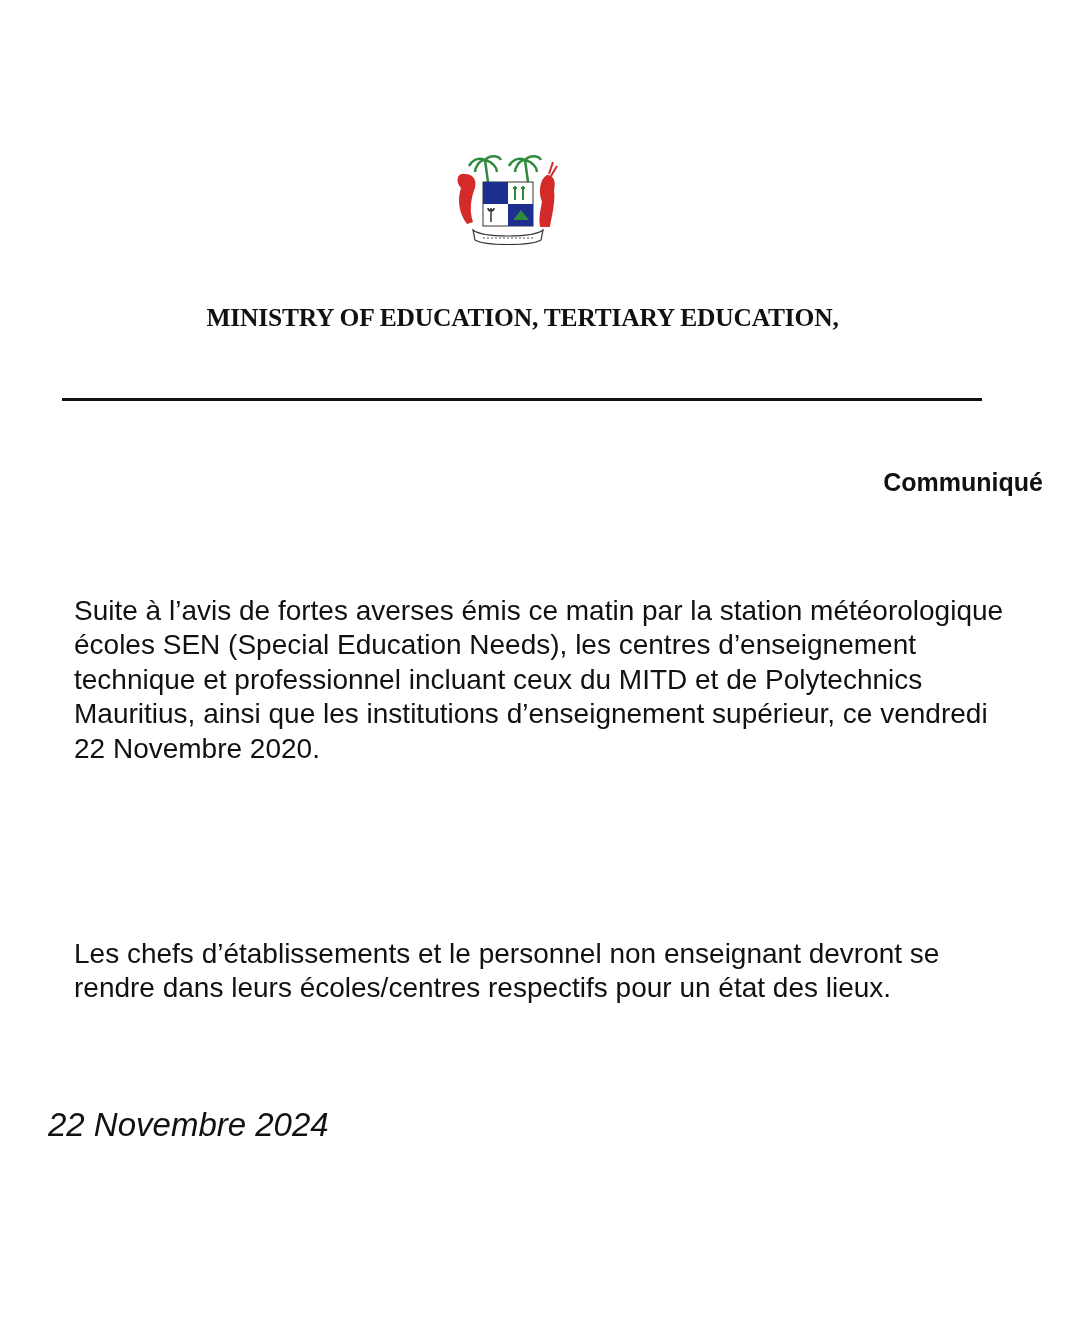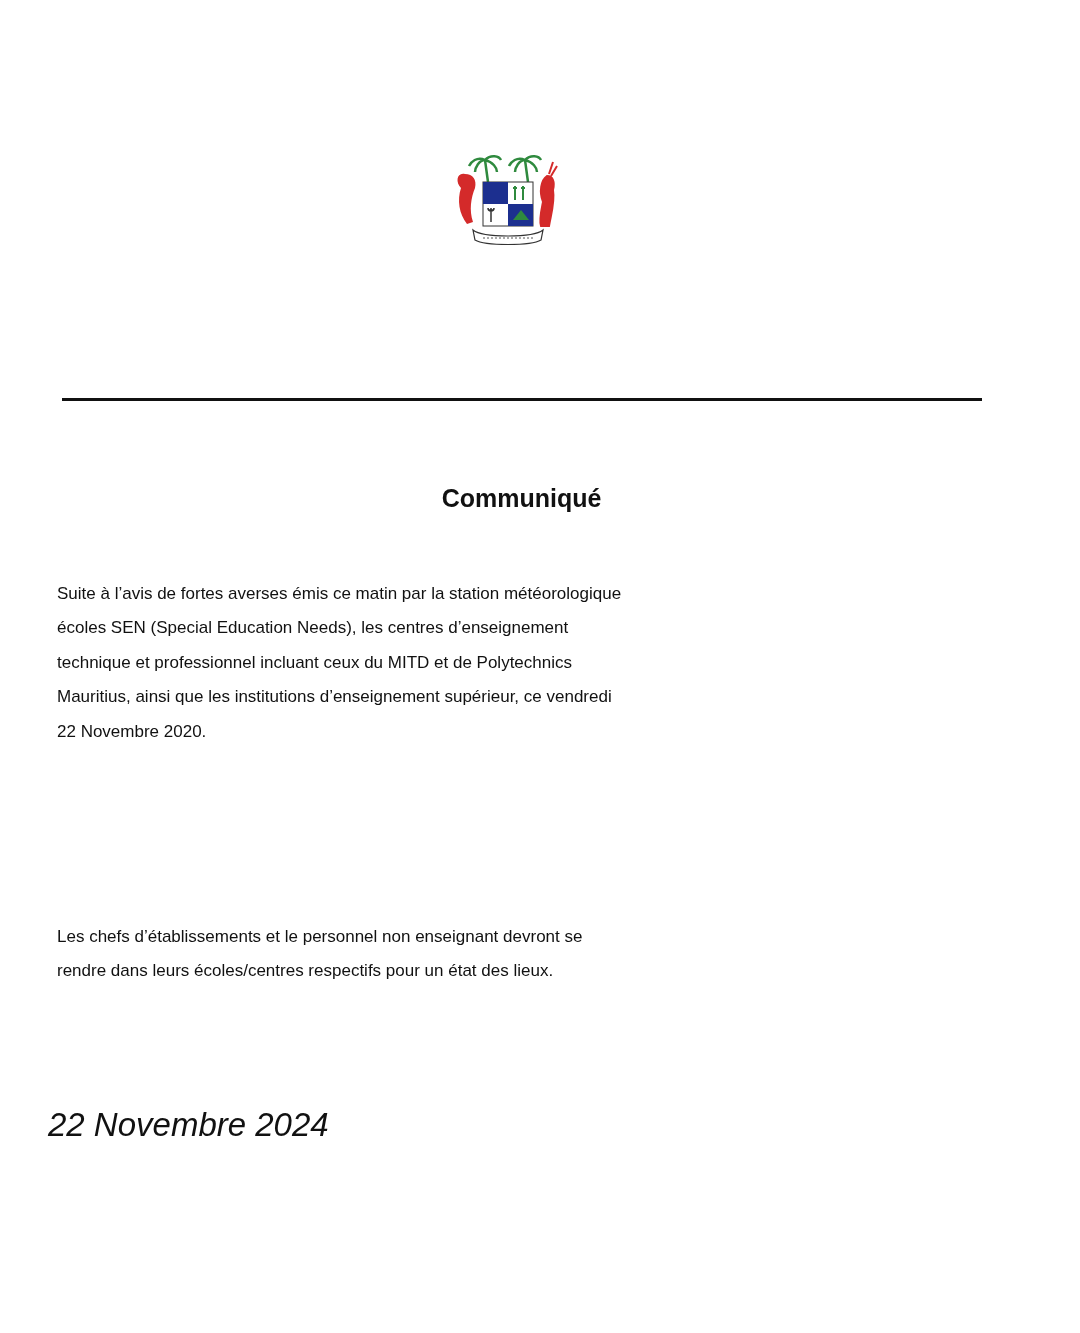--- a/index.html
+++ b/index.html
@@ -2,23 +2,23 @@
 <html><head>
   <meta charset="utf-8">
   <style>
     html, body { margin: 0; padding: 0; background: #ffffff; }
     body { width: 1080px; height: 1333px; position: relative; overflow: hidden; color: #111; }
     .page { position: absolute; left: 0; top: 0; width: 1080px; height: 1333px; background: #fff; }
     .crest { position: absolute; left: 443px; top: 152px; width: 130px; height: 100px; }
     .ministry { position: absolute; left: 0; top: 302px; width: 1045px; text-align: center;
       font-family: "Liberation Serif", serif; font-weight: bold; font-size: 25.5px; line-height: 32px; color: #111; letter-spacing: -0.2px; }
     .rule { position: absolute; left: 62px; top: 398px; width: 920px; height: 3px; background: #111; }
-    .title { position: absolute; left: 0; top: 484px; width: 1043px; text-align: center;
+    .title { position: absolute; left: 0; top: 468px; width: 1043px; text-align: right;
       font-family: "Liberation Sans", sans-serif; font-weight: bold; font-size: 25px; color: #111; }
-    .para { position: absolute; left: 56px; font-family: "Liberation Sans", sans-serif; font-size: 17px; line-height: 34.4px; color: #111; margin: 1px; }
+    .para { position: absolute; left: 56px; font-family: "Liberation Sans", sans-serif; font-size: 28px; line-height: 34.4px; color: #111; margin: 18px; }
     .para1 { top: 576px; width: 960px; }
     .para2 { top: 919px; width: 960px; }
     .line { display: block; white-space: nowrap; }
     .date { position: absolute; left: 48px; top: 1106px; font-family: "Liberation Sans", sans-serif; font-size: 33px; color: #111; font-style: italic; }
   </style>
 </head>
 <body>
 
 <div class="page">
 
@@ -38,20 +38,21 @@
       <path d="M48 56 L48 70 M46 58 L50 58 M45 56 A3 3 0 1 0 51 56" stroke="#333" stroke-width="1.5" fill="none"></path>
       <path d="M72 34 L72 48 M80 34 L80 48 M70 36 L74 36 M78 36 L82 36" stroke="#2f8a3e" stroke-width="2" fill="none"></path>
       <path d="M70 68 L78 58 L86 68 Z" fill="#2f8a3e"></path>
 
       <path d="M30 78 C40 86 90 86 100 78 L98 88 C88 94 42 94 32 88 Z" fill="#ffffff" stroke="#333" stroke-width="1.2"></path>
       <path d="M40 86 L90 86" stroke="#555" stroke-width="1" stroke-dasharray="2 2"></path>
     </svg>
   </div>
 
   <div class="ministry">
+    <span class="line">MINISTRY OF EDUCATION, TERTIARY EDUCATION,</span>
   </div>
 
   <div class="rule"></div>
 
   <div class="title">Communiqué</div>
 
   <p class="para para1">
     <span class="line">Suite à l’avis de fortes averses émis ce matin par la station météorologique</span>
     <span class="line">écoles SEN (Special Education Needs), les centres d’enseignement</span>
     <span class="line">technique et professionnel incluant ceux du MITD et de Polytechnics</span>

